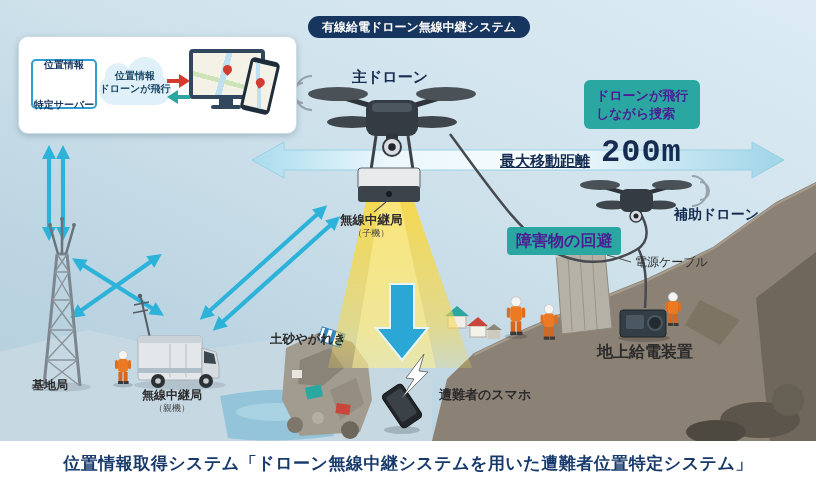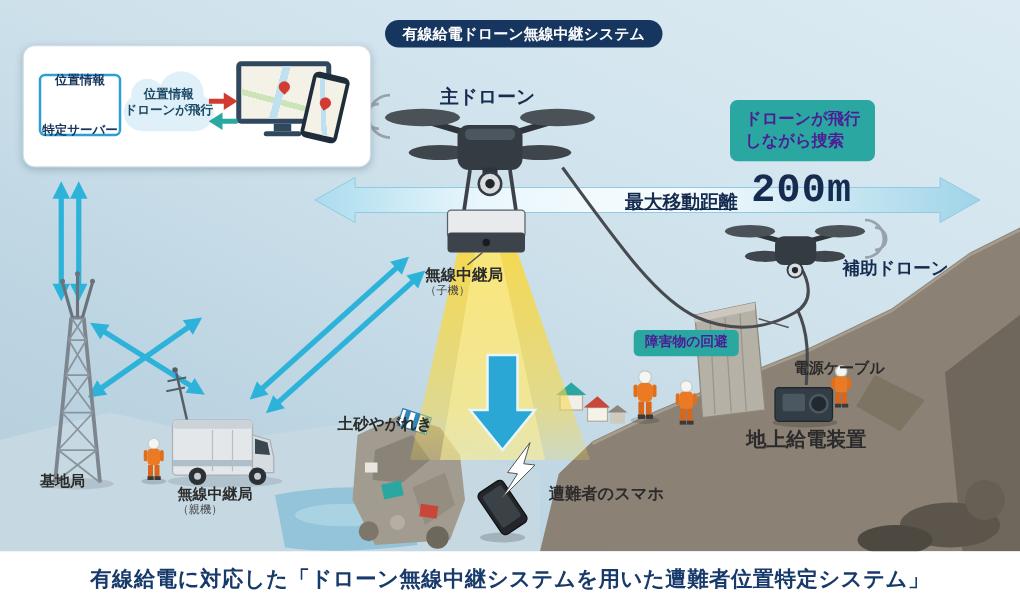--- a/index.html
+++ b/index.html
@@ -8,21 +8,21 @@
     background:linear-gradient(205deg,#dcebf3 0%,#cfe2ec 40%,#bdd5e2 70%,#b2ccda 100%);
     font-family:"DejaVu Sans","Liberation Sans",sans-serif;
   }
   .scene{position:absolute;left:0;top:0;z-index:1;}
   .pill{
     position:absolute;z-index:5;background:#17365f;color:#fff;font-weight:bold;
     font-size:12px;line-height:1;padding:5px 14px;border-radius:14px;white-space:nowrap;
   }
   .lbl{position:absolute;z-index:4;color:#2b2b2b;font-weight:bold;white-space:nowrap;}
   .navy{color:#152c50;}
-  .sub{font-weight:normal;font-size:9px;color:#444;display:block;text-align:left;line-height:1;}
+  .sub{font-weight:normal;font-size:9px;color:#444;display:block;text-align:center;line-height:1;}
   .tealbox{
     position:absolute;z-index:4;background:#2aa7a0;color:#4c1d95;font-weight:bold;
     border-radius:6px;line-height:1.35;
   }
   
   .info-box{
     position:absolute;left:18px;top:36px;width:277px;height:96px;background:#fff;
     border:1px solid #cddbe4;border-radius:10px;box-shadow:0 2px 6px rgba(40,70,90,.25);z-index:2;
   }
   .server-box{
@@ -335,33 +335,33 @@
   <div class="lbl navy" style="left:500px;top:152px;font-size:15px;text-decoration:underline;">最大移動距離</div>
   <div class="lbl navy" style="left:601px;top:134px;font-size:32px;letter-spacing:1px;font-family:Liberation Mono, monospace;">200m</div>
 
   <div class="lbl navy" style="left:674px;top:206px;font-size:14px;">補助ドローン</div>
 
   <div class="lbl" style="left:340px;top:212px;font-size:12.5px;text-align:center;">
     <span>無線中継局</span>
     <span class="sub">（子機）</span>
   </div>
 
-  <div class="tealbox" style="left:507px;top:227px;font-size:11px;padding:3px 9px;border-radius:4px;margin-top:37px;">障害物の回避</div>
-
-  <div class="lbl" style="left:635px;top:254px;font-size:12px;font-weight:700;margin-top:32px;">電源ケーブル</div>
+  <div class="tealbox" style="left:507px;top:227px;font-size:16px;padding:3px 9px;border-radius:4px;">障害物の回避</div>
+
+  <div class="lbl" style="left:635px;top:254px;font-size:12px;font-weight:400;">電源ケーブル</div>
 
   <div class="lbl" style="left:597px;top:342px;font-size:16px;">地上給電装置</div>
 
   <div class="lbl" style="left:270px;top:331px;font-size:12.5px;">土砂やがれき</div>
 
   <div class="lbl" style="left:439px;top:386px;font-size:13px;">遭難者のスマホ</div>
 
   <div class="lbl" style="left:32px;top:377px;font-size:12px;">基地局</div>
 
   <div class="lbl" style="left:142px;top:387px;font-size:12px;text-align:center;">
     <span>無線中継局</span>
     <span class="sub">（親機）</span>
   </div>
 
   <div class="bottom-band"></div>
-  <div class="caption">有線給電に対応した「ドローン無線中継システムを用いた遭難者位置特定システム」</div>
+  <div class="caption">位置情報取得システム「ドローン無線中継システムを用いた遭難者位置特定システム」</div>
 
 </div>
 
 </body></html>

